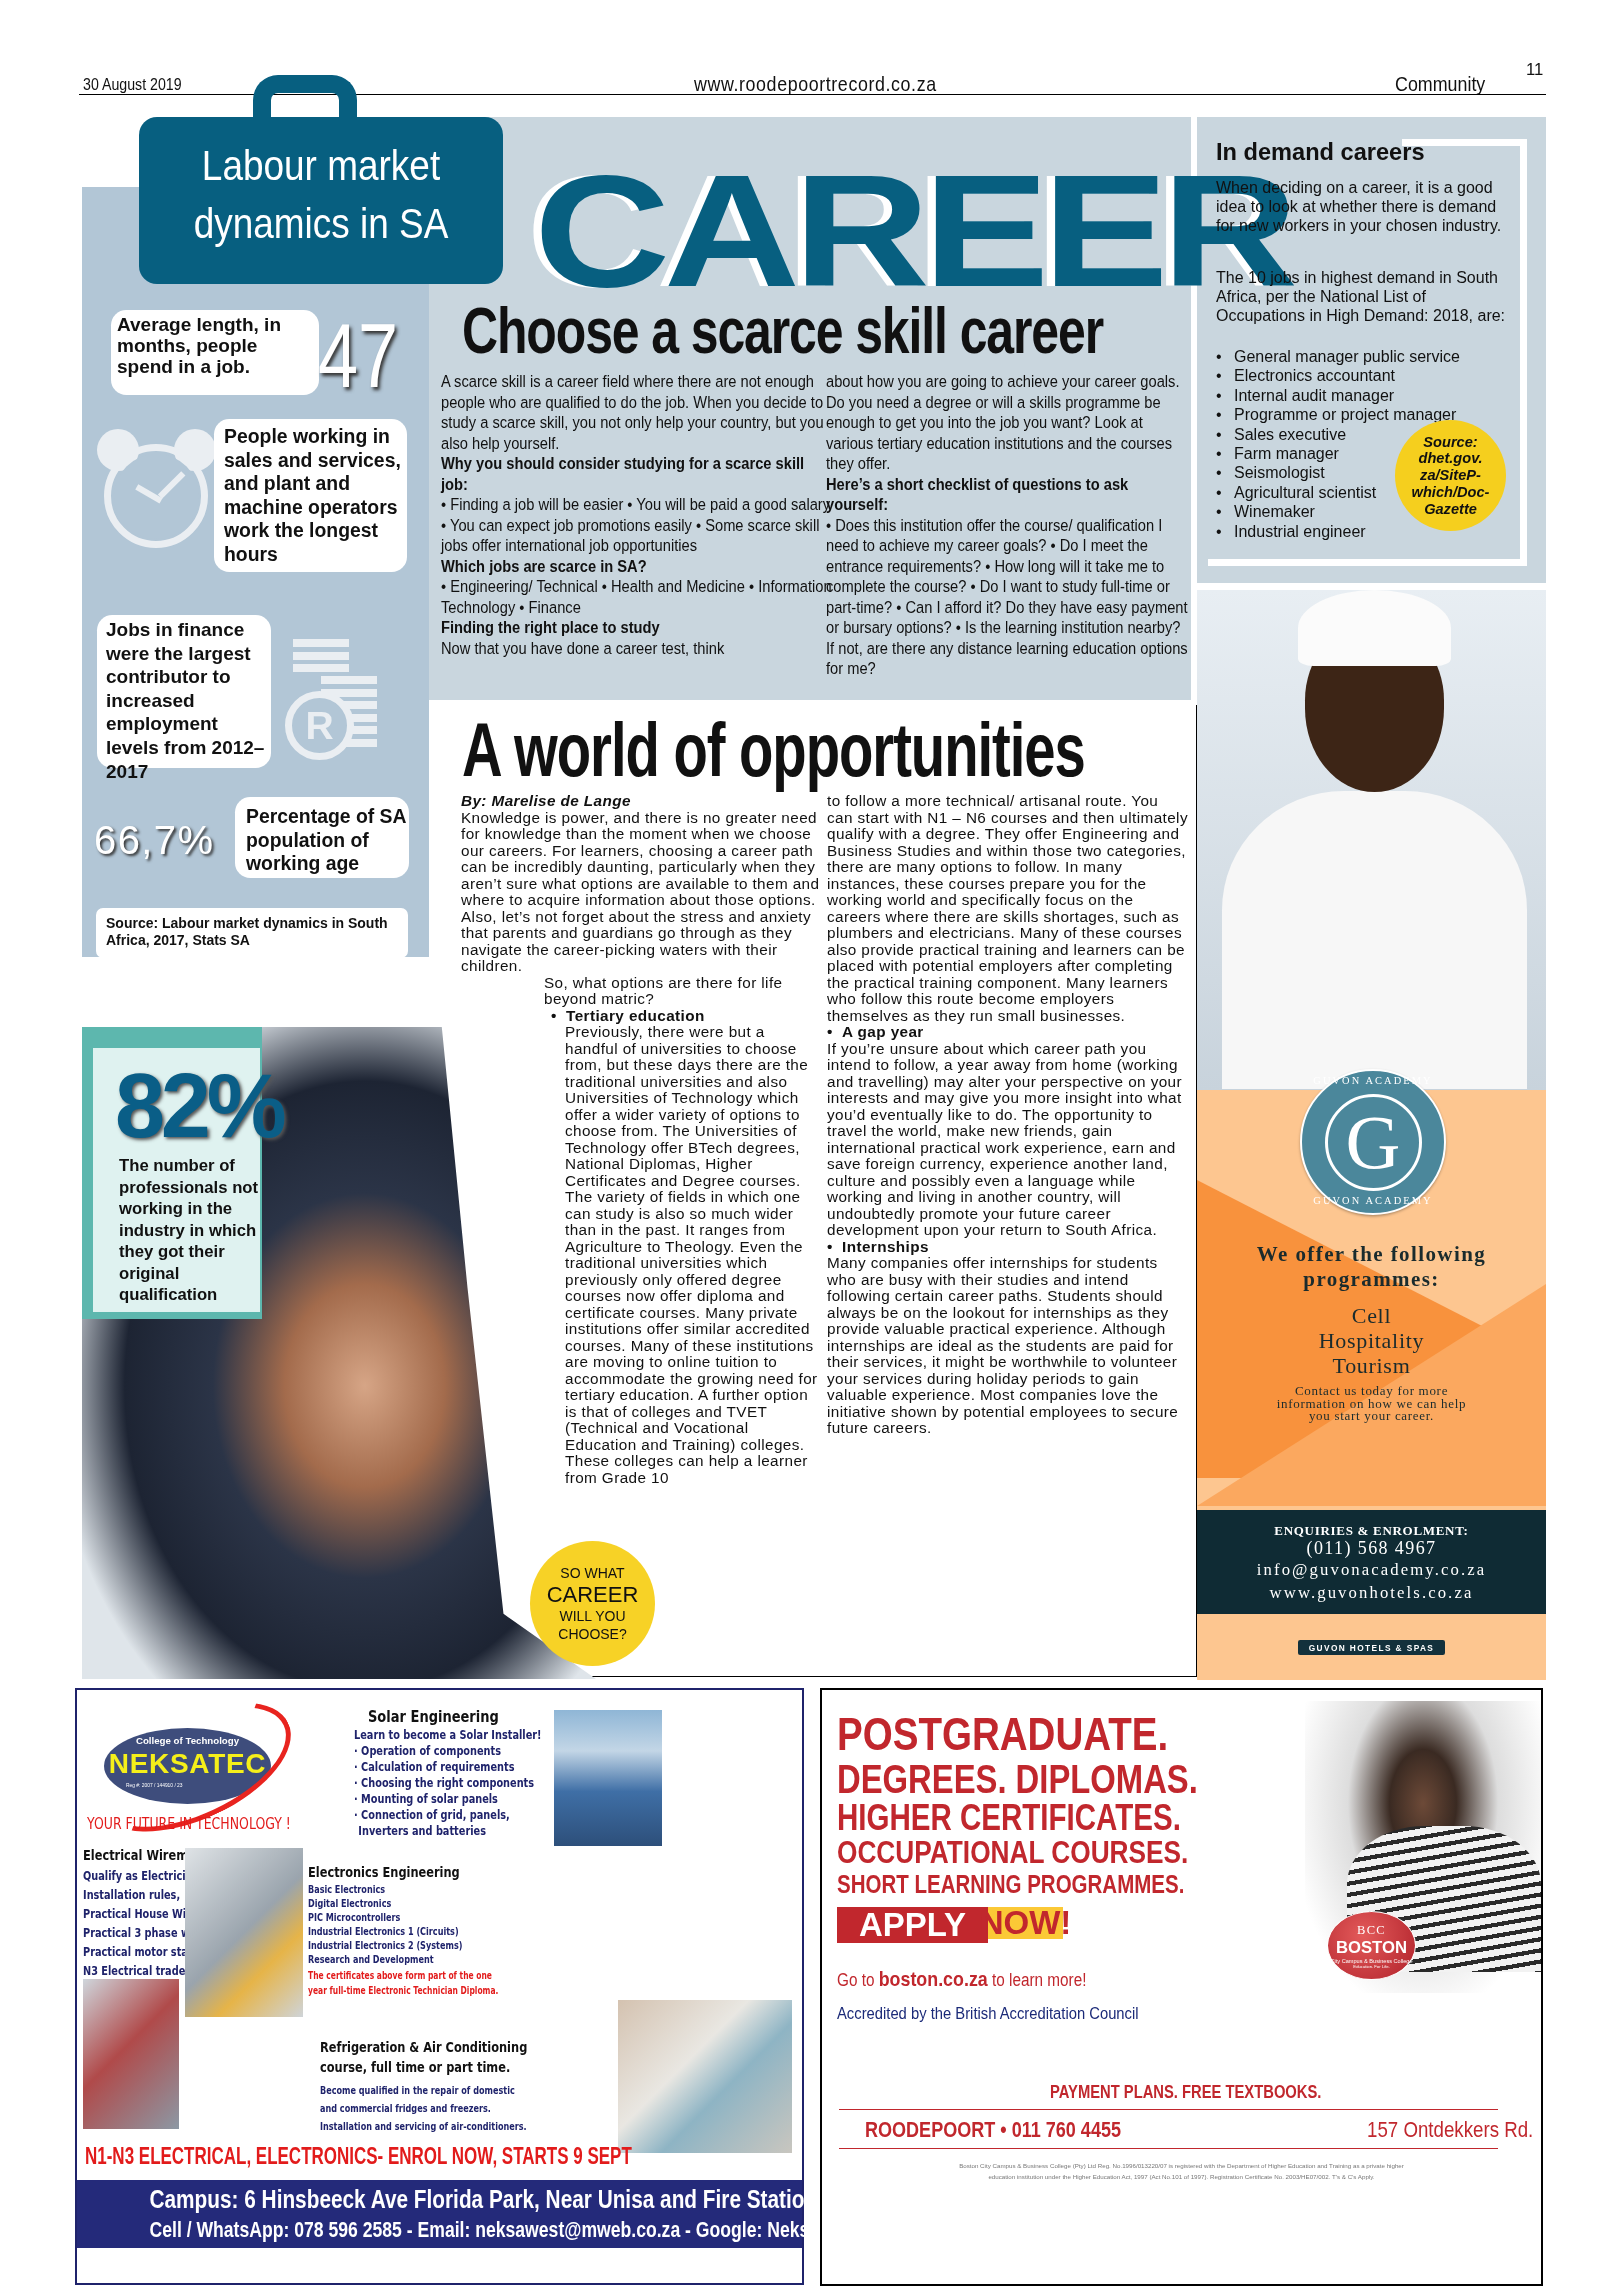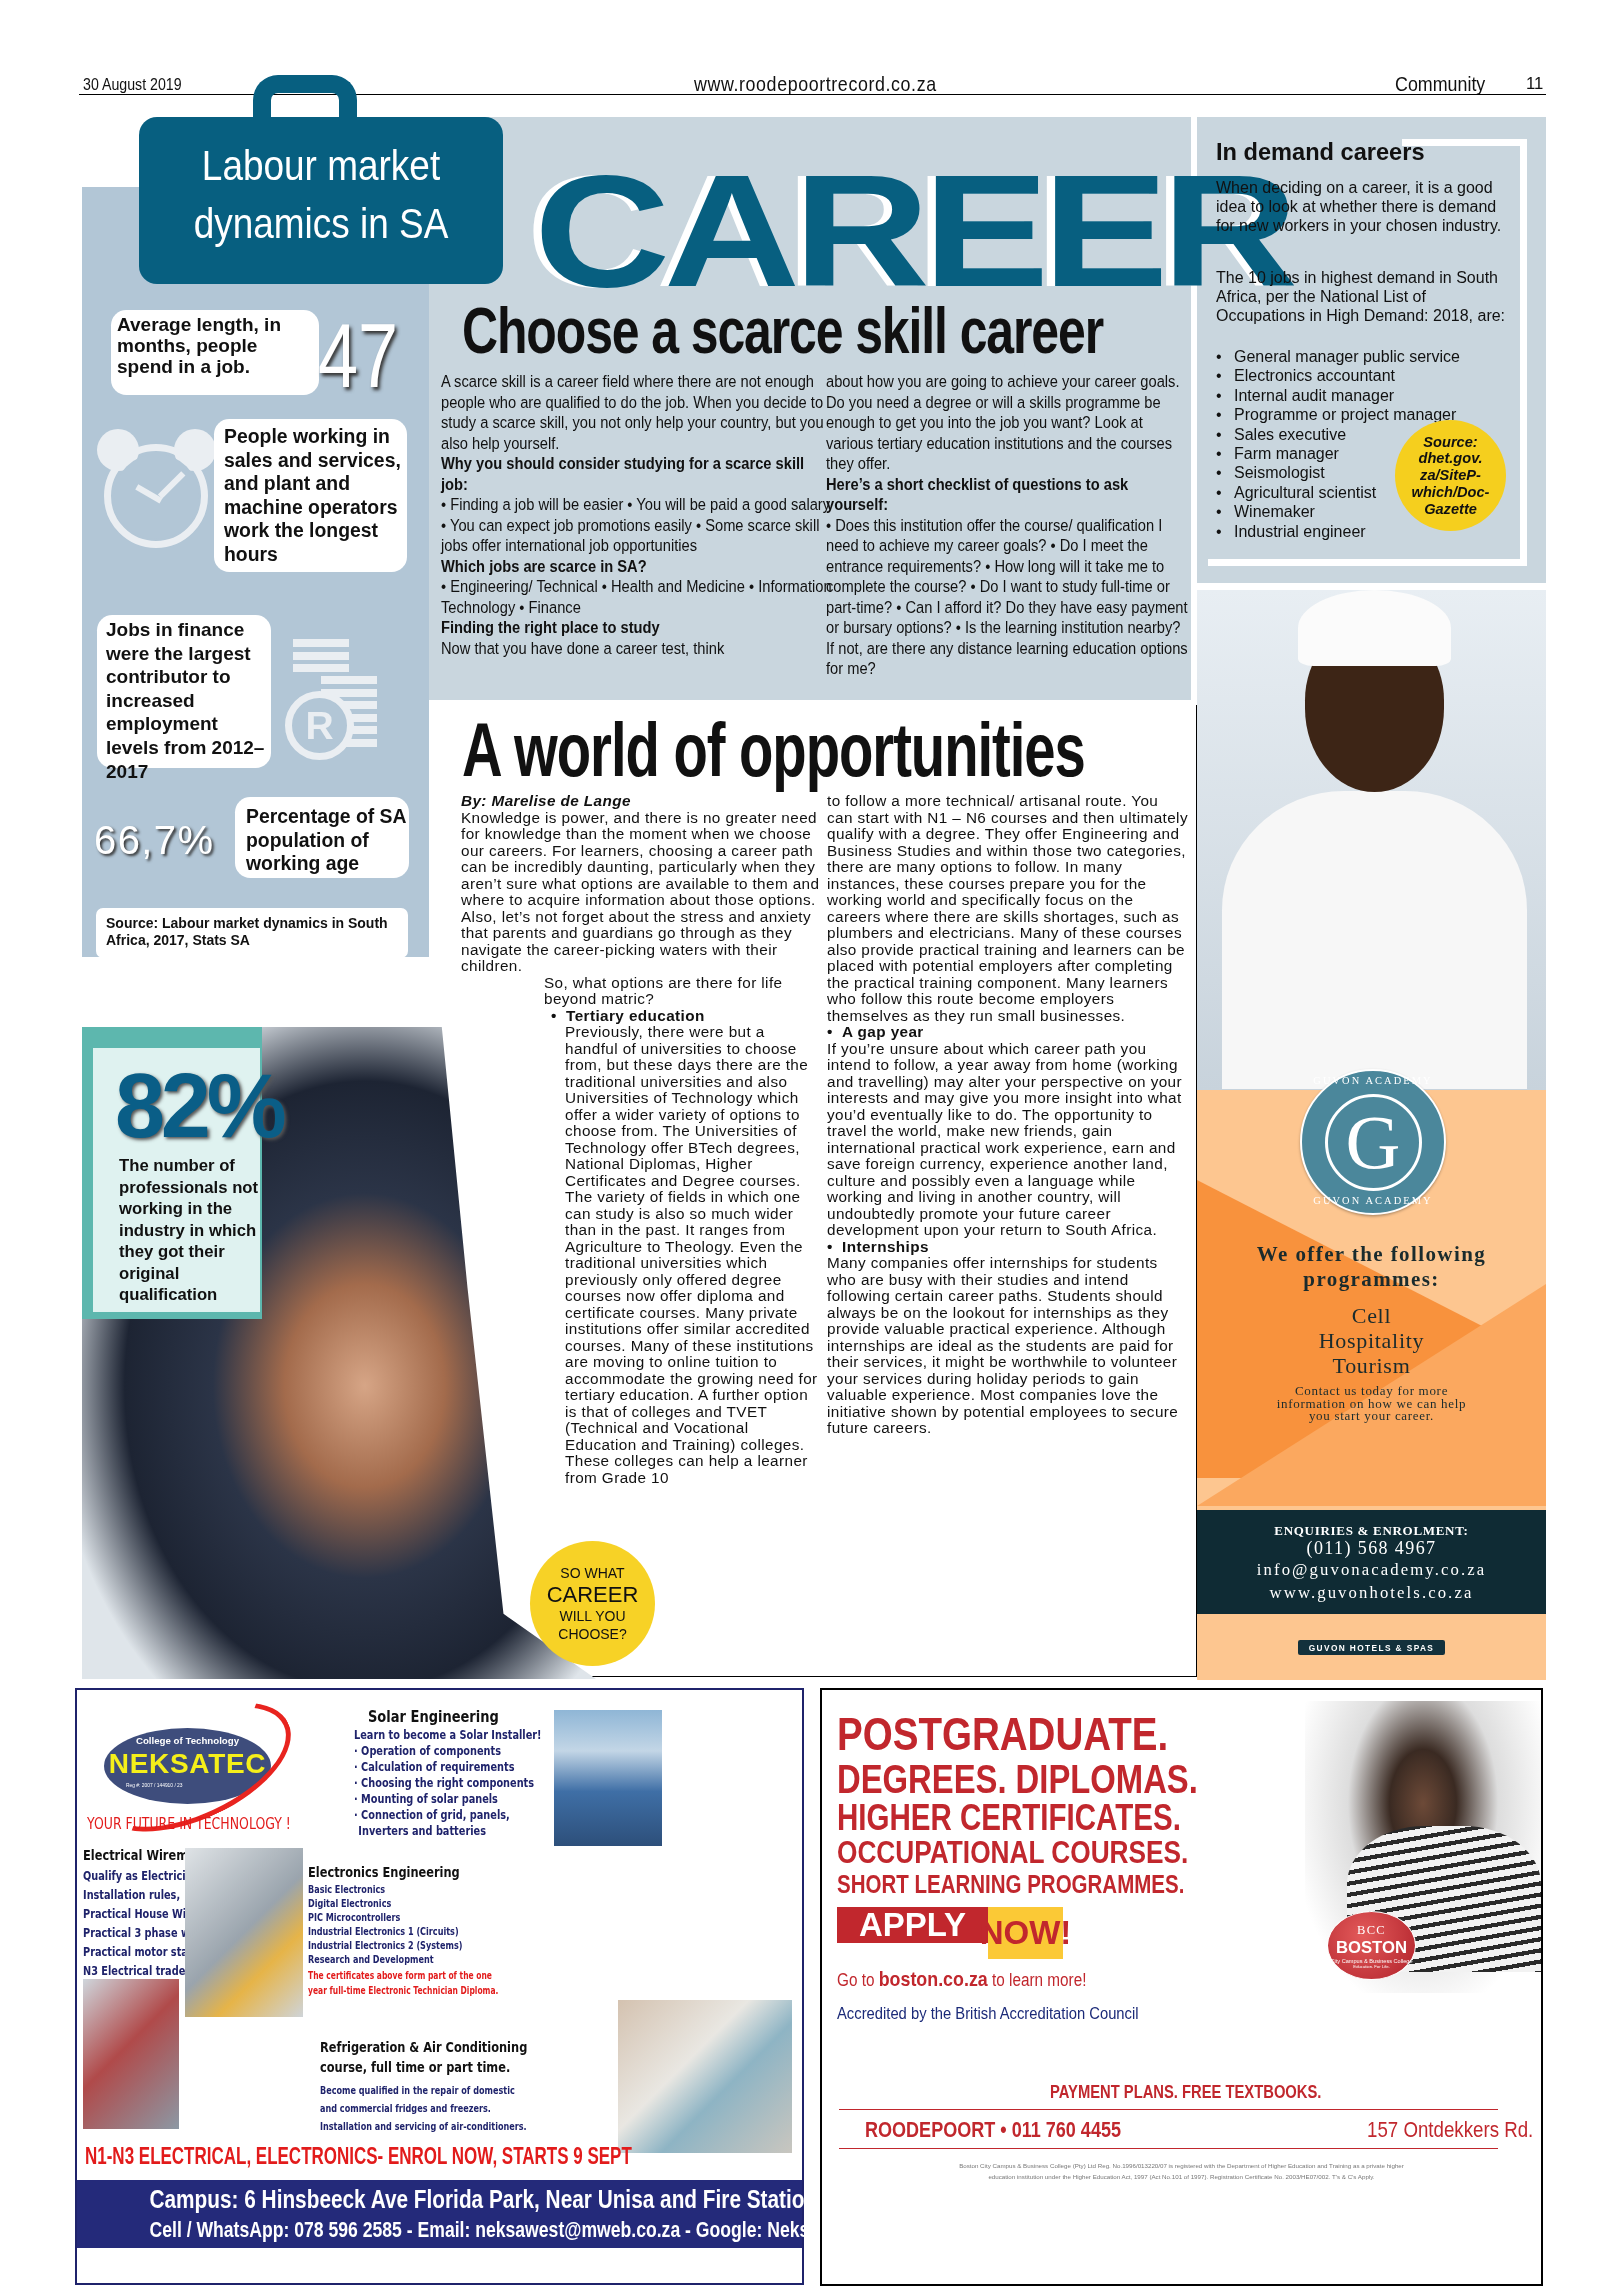--- a/index.html
+++ b/index.html
@@ -4,21 +4,21 @@
 <style>
   * { box-sizing: border-box; margin: 0; padding: 0; }
   html, body { width: 1624px; height: 2295px; background: #ffffff; overflow: hidden; }
   body { position: relative; font-family: "Liberation Sans", sans-serif; color: #111; }
   .abs { position: absolute; }
 
   
   .hdr-date { left: 83px; top: 75px; font-size: 16.7px; font-family: "Liberation Sans Narrow", "Liberation Sans", sans-serif; transform: scaleX(0.85); transform-origin: left; }
   .hdr-url { left: 694px; top: 72px; font-size: 21px; letter-spacing: 0.7px; transform: scaleX(0.85); transform-origin: left; }
   .hdr-sec { left: 1395px; top: 72px; font-size: 21px; transform: scaleX(0.85); transform-origin: left; }
-  .hdr-page { left: 1526px; top: 74px; font-size: 16.7px; }
+  .hdr-page { left: 1526px; top: 60px; font-size: 16.7px; }
   .hdr-rule { left: 79px; top: 94px; width: 1467px; height: 1.4px; background: #000; }
 
   
   .top-panel { left: 423px; top: 117px; width: 768px; height: 583px; background: #c9d6de; }
   .demand-panel { left: 1197px; top: 117px; width: 349px; height: 466px; background: #c9d6de; }
   .demand-frame { left: 1208px; top: 139px; width: 319px; height: 427px; border: 7px solid #ffffff; border-left: none; border-top: none; }
   .demand-frame-top { left: 1402px; top: 139px; width: 125px; height: 7px; background: #fff; }
   .demand-title { left: 1216px; top: 139px; font-size: 23.6px; font-weight: bold; }
   .demand-p { left: 1216px; width: 298px; font-size: 16px; line-height: 19px; color: #111; }
   .demand-list { left: 1216px; top: 347px; font-size: 16px; line-height: 19.4px; list-style: none; }
@@ -120,21 +120,21 @@
   .nek-photo { background: linear-gradient(135deg, #bfc7cf, #7d8a96); }
   .nek-banner { left: 77px; top: 2180px; width: 725px; height: 68px; background: #242a7a; }
   .nek-banner-txt { left: 77px; width: 725px; text-align: center; color: #fff; font-weight: bold; font-family: "Liberation Sans", sans-serif; transform: scaleX(0.8); }
 
   
   .bos-box { left: 820px; top: 1688px; width: 723px; height: 348px; border: 2.1px solid #000; background: #fff; }
   .bos-photo { left: 1305px; top: 1701px; width: 236px; height: 292px; background: radial-gradient(ellipse at 50% 35%, #6d4a38 0%, #3a2a22 20%, #ddd 45%, #fff 80%); }
   .bos-stripes { left: 1347px; top: 1826px; width: 194px; height: 146px; background: repeating-linear-gradient(170deg, #2a2a2a 0 4.2px, #f2f2f2 4.2px 11px); border-radius: 40% 40% 0 0; }
   .bos-red { color: #c1272d; font-weight: bold; font-family: "Liberation Sans", sans-serif; transform: scaleX(0.82); transform-origin: left top; }
   .bos-apply { left: 837px; top: 1849px; width: 151px; height: 36px; background: #c1272d; color: #fff; font-size: 33px; font-weight: bold; display: flex; align-items: center; justify-content: center; }
-  .bos-now { left: 988px; top: 1849px; width: 75px; height: 52px; background: #fbc936; color: #c1272d; font-size: 33px; font-weight: bold; display: flex; align-items: center; justify-content: center; }
+  .bos-now { left: 988px; top: 1849px; width: 75px; height: 32px; background: #fbc936; color: #c1272d; font-size: 33px; font-weight: bold; display: flex; align-items: center; justify-content: center; }
   .bos-logo { left: 1327px; top: 1905px; width: 89px; height: 69px; border-radius: 50%; background: radial-gradient(circle at 40% 35%, #e35a5a, #b0212a); border: 1.4px solid #fff; display: flex; flex-direction: column; align-items: center; justify-content: center; color: #fff; }
   .bos-rule { left: 839px; width: 659px; height: 1.4px; background: #c1272d; }
 </style>
 </head>
 <body>
 
 <div class="abs hdr-date">30 August 2019</div>
 <div class="abs hdr-url">www.roodepoortrecord.co.za</div>
 <div class="abs hdr-sec">Community</div>
 <div class="abs hdr-page">11</div>

